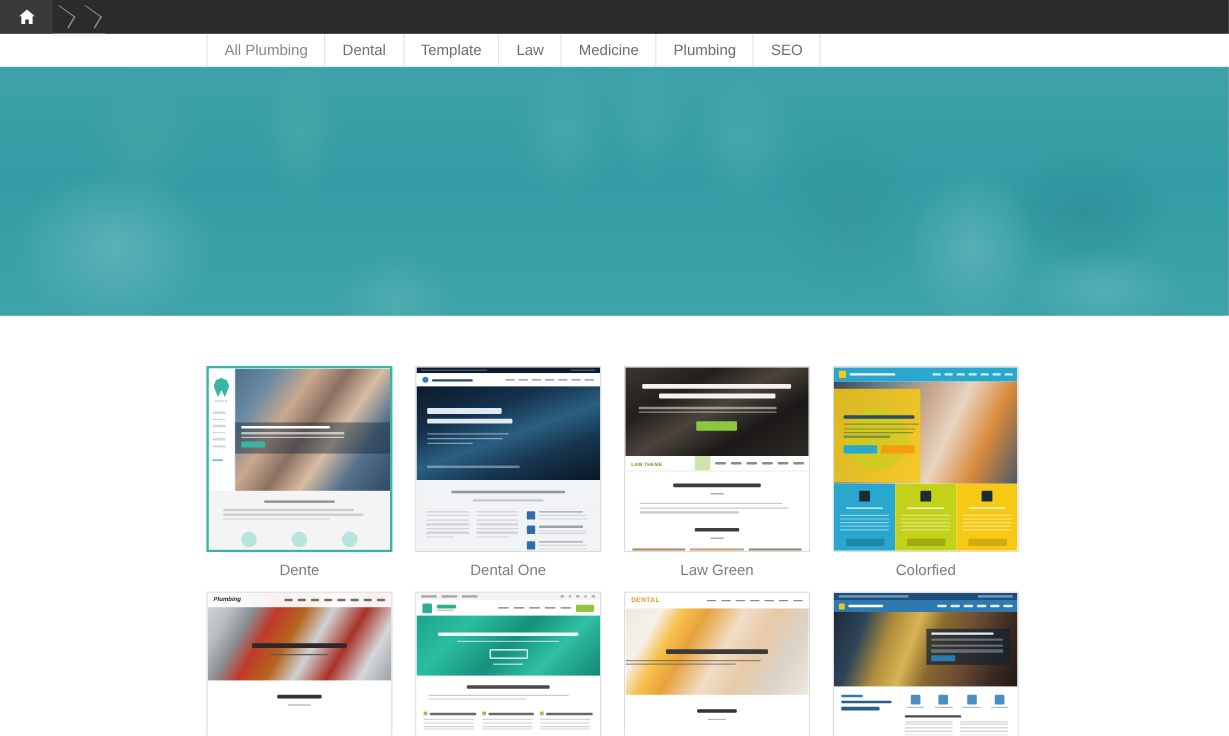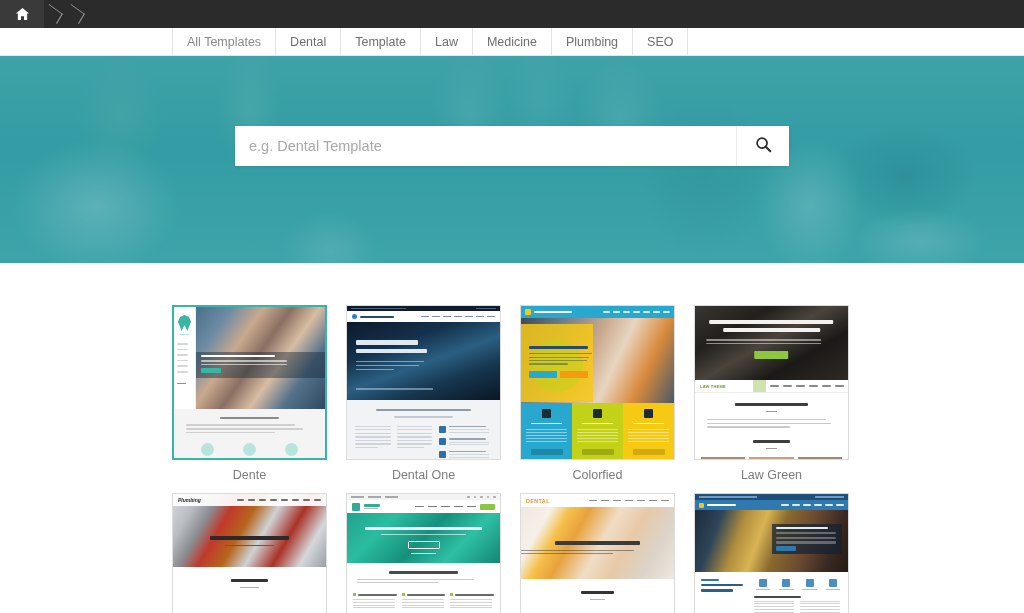--- a/index.html
+++ b/index.html
@@ -180,44 +180,33 @@
         <path fill="#ffffff" d="M8 1 L15 7 L13 7 L13 14 L9.6 14 L9.6 10 L6.4 10 L6.4 14 L3 14 L3 7 L1 7 Z"></path>
       </svg>
     </span>
   </div>
   <div class="crumb-arrow"></div>
   <div class="crumb-arrow"></div>
   <div class="crumb-tail"></div>
 </div>
 
 <div class="tabbar" id="tabbar">
-    <div class="tab active">All Templates</div>
+    <div class="tab active">All Plumbing</div>
     <div class="tab">Dental</div>
     <div class="tab">Template</div>
     <div class="tab">Law</div>
     <div class="tab">Medicine</div>
     <div class="tab">Plumbing</div>
     <div class="tab">SEO</div>
   </div>
 
 <div class="hero">
   <div class="hero-photo"></div>
   <div class="hero-tint"></div>
   <div class="hero-inner">
-    <div class="search-wrap">
-      <input class="search-input" type="text" placeholder="e.g. Dental Template" style="">
-      <button class="search-btn">
-        <span>
-          <svg width="17" height="17" viewBox="0 0 18 18">
-            <circle cx="7.5" cy="7.5" r="5.3" fill="none" stroke="#2c2c2c" stroke-width="1.8"></circle>
-            <line x1="11.4" y1="11.4" x2="16.2" y2="16.2" stroke="#2c2c2c" stroke-width="2.1" stroke-linecap="round"></line>
-          </svg>
-        </span>
-      </button>
-    </div>
   </div>
 </div>
 
 <div class="grid" id="grid">
     <div class="card selected">
       <div class="thumb">
         <div class="mini" style="background:#fff">
     <div style="display:flex;height:102px">
       <div style="width:22px;background:#fff;padding:6px 3px;border-right:1px solid #f0f0f0">
         <div style="width:13px;height:16px;margin:2px auto;background:#37b6a4;
@@ -364,20 +353,68 @@
       </div>
     </div>
 
   </div>
       </div>
       <div class="card-label">Dental One</div>
     </div>
     <div class="card">
       <div class="thumb">
         <div class="mini" style="background:#fff">
+    <div style="height:74px;position:relative;background:
+         linear-gradient(150deg,#3a3632 0%,#221f1c 28%,#4a443c 48%,#1b1917 70%,#2e2a26 100%)">
+      <div style="position:absolute;left:50%;transform:translateX(-50%);top:14px;width:86%;text-align:center">
+        <div style="height:4.2px;width:94%;margin:0 auto;background:#f4f2ee;border-radius:1px"></div>
+        <div style="height:4.2px;width:74%;margin:4px auto 0;background:#f4f2ee;border-radius:1px"></div>
+        <div style="margin-top:7px">
+                <div style="height:1.2px;background:rgba(235,232,226,.55);width:88%;margin-bottom:2.2px;border-radius:1px"></div>
+                <div style="height:1.2px;background:rgba(235,232,226,.55);width:88%;margin-bottom:2.2px;border-radius:1px"></div>
+              </div>
+        <div style="width:34px;height:8px;margin:7px auto 0;background:#8dc63f;border-radius:1px"></div>
+      </div>
+    </div>
+    <div style="height:13px;display:flex;align-items:center;border-bottom:1px solid #eee">
+      <div style="padding-left:5px;font-size:4px;font-weight:bold;color:#6a9c2f;letter-spacing:.2px">LAW THEME</div>
+      <div style="flex:1"></div>
+      <div style="display:flex;align-items:center;height:100%;gap:4px;padding-right:4px">
+        <div style="width:13px;height:100%;background:#cfe3ad"></div>
+        <div style="height:1.3px;width:9px;background:#8a8a8a;border-radius:1px"></div>
+              <div style="height:1.3px;width:9px;background:#8a8a8a;border-radius:1px"></div>
+              <div style="height:1.3px;width:9px;background:#8a8a8a;border-radius:1px"></div>
+              <div style="height:1.3px;width:9px;background:#8a8a8a;border-radius:1px"></div>
+              <div style="height:1.3px;width:9px;background:#8a8a8a;border-radius:1px"></div>
+              <div style="height:1.3px;width:9px;background:#8a8a8a;border-radius:1px"></div>
+      </div>
+    </div>
+    <div style="padding:10px 12px 6px;text-align:center">
+      <div style="height:3px;width:56%;margin:0 auto;background:#3d3d3d;border-radius:1px"></div>
+      <div style="height:1.2px;width:9%;margin:5px auto 0;background:#9c9c9c"></div>
+      <div style="margin-top:7px">
+              <div style="height:1.2px;background:#cacaca;width:92%;margin-bottom:2.4px;border-radius:1px"></div>
+              <div style="height:1.2px;background:#cacaca;width:96%;margin-bottom:2.4px;border-radius:1px"></div>
+              <div style="height:1.2px;background:#cacaca;width:64%;margin-bottom:2.4px;border-radius:1px"></div>
+            </div>
+      <div style="height:3px;width:28%;margin:12px auto 0;background:#3d3d3d;border-radius:1px"></div>
+      <div style="height:1.2px;width:9%;margin:5px auto 0;background:#9c9c9c"></div>
+    </div>
+    <div style="display:flex;gap:4px;padding:2px 6px 0">
+      <div style="flex:1;height:26px;background:#b08b6e"></div>
+            <div style="flex:1;height:26px;background:#c9a07c"></div>
+            <div style="flex:1;height:26px;background:#9c8a74"></div>
+    </div>
+  </div>
+      </div>
+      <div class="card-label">Law Green</div>
+    </div>
+    <div class="card">
+      <div class="thumb">
+        <div class="mini" style="background:#fff">
     <div style="height:12px;background:#29a8cf;display:flex;align-items:center;padding:0 4px;gap:3px">
       <div style="width:6px;height:6px;background:#f6c915;border-radius:1px"></div>
       <div style="height:2.4px;width:26%;background:#fff;border-radius:1px"></div>
       <div style="flex:1"></div>
       <div style="height:1.3px;width:7px;background:rgba(255,255,255,.8);border-radius:1px"></div>
             <div style="height:1.3px;width:7px;background:rgba(255,255,255,.8);border-radius:1px"></div>
             <div style="height:1.3px;width:7px;background:rgba(255,255,255,.8);border-radius:1px"></div>
             <div style="height:1.3px;width:7px;background:rgba(255,255,255,.8);border-radius:1px"></div>
             <div style="height:1.3px;width:7px;background:rgba(255,255,255,.8);border-radius:1px"></div>
             <div style="height:1.3px;width:7px;background:rgba(255,255,255,.8);border-radius:1px"></div>
@@ -436,68 +473,20 @@
                 <div style="height:1px;background:rgba(255,255,255,.45);width:100%;margin-bottom:1.8px;border-radius:1px"></div>
                 <div style="height:1px;background:rgba(255,255,255,.45);width:100%;margin-bottom:1.8px;border-radius:1px"></div>
                 <div style="height:1px;background:rgba(255,255,255,.45);width:100%;margin-bottom:1.8px;border-radius:1px"></div>
               </div>
           <div style="margin-top:auto;width:32px;height:6px;background:#d4a90f;border-radius:1px"></div>
         </div>
     </div>
   </div>
       </div>
       <div class="card-label">Colorfied</div>
-    </div>
-    <div class="card">
-      <div class="thumb">
-        <div class="mini" style="background:#fff">
-    <div style="height:74px;position:relative;background:
-         linear-gradient(150deg,#3a3632 0%,#221f1c 28%,#4a443c 48%,#1b1917 70%,#2e2a26 100%)">
-      <div style="position:absolute;left:50%;transform:translateX(-50%);top:14px;width:86%;text-align:center">
-        <div style="height:4.2px;width:94%;margin:0 auto;background:#f4f2ee;border-radius:1px"></div>
-        <div style="height:4.2px;width:74%;margin:4px auto 0;background:#f4f2ee;border-radius:1px"></div>
-        <div style="margin-top:7px">
-                <div style="height:1.2px;background:rgba(235,232,226,.55);width:88%;margin-bottom:2.2px;border-radius:1px"></div>
-                <div style="height:1.2px;background:rgba(235,232,226,.55);width:88%;margin-bottom:2.2px;border-radius:1px"></div>
-              </div>
-        <div style="width:34px;height:8px;margin:7px auto 0;background:#8dc63f;border-radius:1px"></div>
-      </div>
-    </div>
-    <div style="height:13px;display:flex;align-items:center;border-bottom:1px solid #eee">
-      <div style="padding-left:5px;font-size:4px;font-weight:bold;color:#6a9c2f;letter-spacing:.2px">LAW THEME</div>
-      <div style="flex:1"></div>
-      <div style="display:flex;align-items:center;height:100%;gap:4px;padding-right:4px">
-        <div style="width:13px;height:100%;background:#cfe3ad"></div>
-        <div style="height:1.3px;width:9px;background:#8a8a8a;border-radius:1px"></div>
-              <div style="height:1.3px;width:9px;background:#8a8a8a;border-radius:1px"></div>
-              <div style="height:1.3px;width:9px;background:#8a8a8a;border-radius:1px"></div>
-              <div style="height:1.3px;width:9px;background:#8a8a8a;border-radius:1px"></div>
-              <div style="height:1.3px;width:9px;background:#8a8a8a;border-radius:1px"></div>
-              <div style="height:1.3px;width:9px;background:#8a8a8a;border-radius:1px"></div>
-      </div>
-    </div>
-    <div style="padding:10px 12px 6px;text-align:center">
-      <div style="height:3px;width:56%;margin:0 auto;background:#3d3d3d;border-radius:1px"></div>
-      <div style="height:1.2px;width:9%;margin:5px auto 0;background:#9c9c9c"></div>
-      <div style="margin-top:7px">
-              <div style="height:1.2px;background:#cacaca;width:92%;margin-bottom:2.4px;border-radius:1px"></div>
-              <div style="height:1.2px;background:#cacaca;width:96%;margin-bottom:2.4px;border-radius:1px"></div>
-              <div style="height:1.2px;background:#cacaca;width:64%;margin-bottom:2.4px;border-radius:1px"></div>
-            </div>
-      <div style="height:3px;width:28%;margin:12px auto 0;background:#3d3d3d;border-radius:1px"></div>
-      <div style="height:1.2px;width:9%;margin:5px auto 0;background:#9c9c9c"></div>
-    </div>
-    <div style="display:flex;gap:4px;padding:2px 6px 0">
-      <div style="flex:1;height:26px;background:#b08b6e"></div>
-            <div style="flex:1;height:26px;background:#c9a07c"></div>
-            <div style="flex:1;height:26px;background:#9c8a74"></div>
-    </div>
-  </div>
-      </div>
-      <div class="card-label">Law Green</div>
     </div>
     <div class="card">
       <div class="thumb">
         <div class="mini" style="background:#fff">
     <div style="height:12px;background:rgba(255,255,255,.92);display:flex;align-items:center;padding:0 5px;gap:4px;position:relative;z-index:2">
       <div style="font-size:5px;font-weight:bold;color:#1f1f1f;font-style:italic">Plumbing</div>
       <div style="flex:1"></div>
       <div style="height:1.3px;width:7px;background:#6f6f6f;border-radius:1px"></div>
             <div style="height:1.3px;width:7px;background:#6f6f6f;border-radius:1px"></div>
             <div style="height:1.3px;width:7px;background:#6f6f6f;border-radius:1px"></div>

